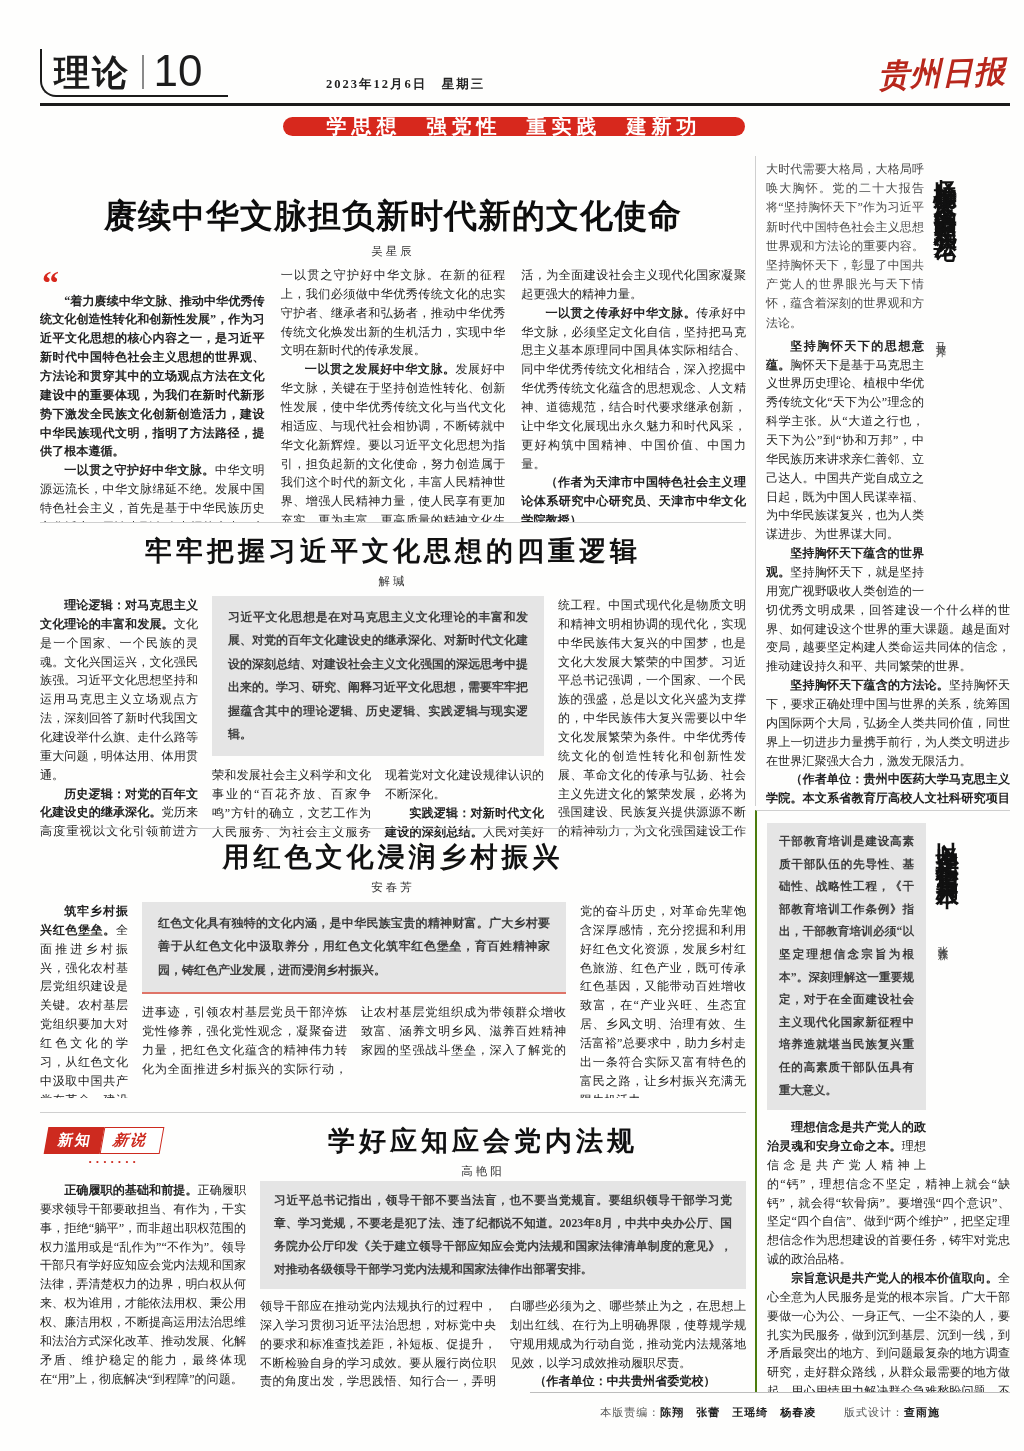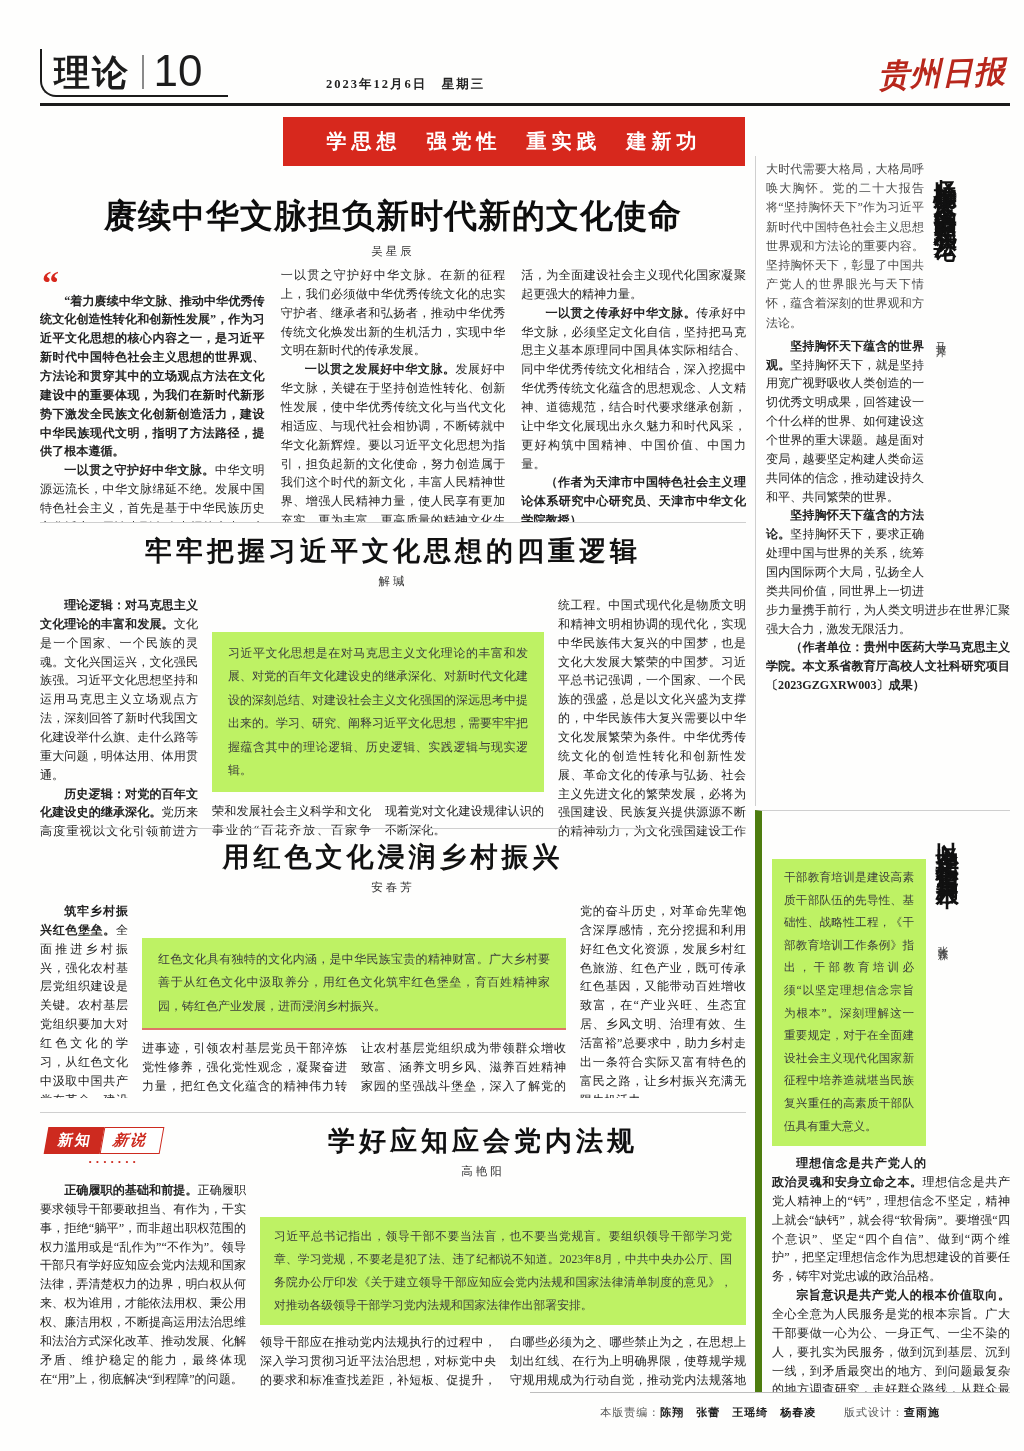--- a/index.html
+++ b/index.html
@@ -10,30 +10,30 @@
   
   .header { position:absolute; left:40px; top:40px; width:970px; height:66px; border-bottom:3px solid #1b1b1b; }
   .mast-left { position:absolute; left:0; bottom:6px; display:flex; align-items:flex-end; border-left:2.5px solid #1b1b1b; border-bottom:2.5px solid #1b1b1b; border-bottom-left-radius:16px; padding:2px 26px 4px 12px; }
   .sec-name { font-family:"Liberation Sans","DejaVu Sans",sans-serif; font-weight:900; font-size:36px; letter-spacing:2px; line-height:1; }
   .sec-bar { width:1.5px; height:34px; background:#8a8a8a; margin:0 10px 2px 12px; }
   .sec-num { font-family:"Liberation Sans","DejaVu Sans",sans-serif; font-weight:300; font-size:44px; line-height:0.92; }
   .mast-date { position:absolute; left:286px; bottom:10px; font-size:12.5px; font-weight:700; letter-spacing:2px; color:#222; }
   .masthead { position:absolute; right:4px; bottom:8px; font-size:31px; font-weight:900; font-style:italic; color:#b8271c; letter-spacing:1px; transform:rotate(-2deg); }
 
   
-  .banner { position:absolute; left:283px; top:117px; width:462px; height:49px; background:#d7281d; color:#ffffff; display:flex; align-items:center; justify-content:center; font-family:"Liberation Sans","DejaVu Sans",sans-serif; font-weight:900; font-size:20px; letter-spacing:5px; }
+  .banner { position:absolute; left:283px; top:117px; width:462px; height:19px; background:#d7281d; color:#ffffff; display:flex; align-items:center; justify-content:center; font-family:"Liberation Sans","DejaVu Sans",sans-serif; font-weight:900; font-size:20px; letter-spacing:5px;border-radius:16px; }
 
   
   .byline { text-align:center; font-size:11.5px; color:#333; letter-spacing:3px; margin:5px 0 7px; }
   .body-txt { font-size:12.1px; line-height:1.56; text-align:justify; color:#232323; }
   .body-txt p { text-indent:2em; }
   .body-txt p.noindent { text-indent:0; }
   .lead-strong { font-weight:700; }
   .attribution { font-weight:700; }
-  .pink-box { background:#bef264; padding:10px 16px; font-size:12px; font-weight:400; line-height:1.95; text-align:justify; color:#3d3d3d;margin-top:36px; }
+  .pink-box { background:#e5e5e5; padding:10px 16px; font-size:12px; font-weight:700; line-height:1.95; text-align:justify; color:#3d3d3d; }
   .vtitle-strip { position:relative; float:right; }
   .vtitle { writing-mode:vertical-rl; font-size:23px; font-weight:900; letter-spacing:4px; line-height:1.25; color:#111; }
   .vauthor { position:absolute; writing-mode:vertical-rl; font-size:10.5px; color:#444; letter-spacing:2px; }
   .redquote { color:#d7281d; font-size:34px; font-weight:900; line-height:0.4; display:block; margin:10px 0 2px 2px; }
 
   
   .art-main { position:absolute; left:40px; top:156px; width:706px; height:366px; overflow:hidden; }
   .art-main h1 { text-align:center; font-family:Liberation Sans, sans-serif; font-weight:900; font-size:33px; letter-spacing:1px; color:#0d0d0d;margin-top:38px; }
   .art-main .cols { column-count:3; column-gap:16px; height:292px; column-fill:auto; overflow:hidden; margin-top:4px; }
   .art-main .boldlead { font-weight:700; text-indent:2em; }
@@ -51,21 +51,21 @@
   .logic-center .pink-box { margin-bottom:10px; }
   .logic-center .undercols { column-count:2; column-gap:14px; height:126px; column-fill:auto; overflow:hidden; }
 
   
   .art-rural { position:absolute; left:40px; top:828px; width:706px; height:270px; border-top:1px solid #cfcfcf; padding-top:10px; overflow:hidden; }
   .rural-grid { display:grid; grid-template-columns:88px 1fr 166px; column-gap:14px; height:200px; overflow:hidden; }
   .rural-center .pink-box { border-bottom:2.5px solid #df7468; margin-bottom:9px; }
   .rural-center .undercols { column-count:2; column-gap:14px; height:92px; column-fill:auto; overflow:hidden; }
 
   
-  .art-ideal { position:absolute; left:755px; top:810px; width:255px; height:582px; border-left:7px solid #4d7c0f; border-top:1px solid #cfcfcf; padding:12px 0 0 10px; overflow:hidden; }
+  .art-ideal { position:absolute; left:755px; top:810px; width:255px; height:582px; border-left:2px solid #4d7c0f; border-top:1px solid #cfcfcf; padding:12px 0 0 10px; overflow:hidden; }
   .art-ideal .vtitle-strip { width:78px; height:336px; margin-left:6px; }
   .art-ideal .vauthor { left:2px; top:34%; }
   .art-ideal .pink-box { overflow:hidden; margin-bottom:8px; font-size:11.6px; padding:8px 12px; }
 
   
   .art-laws { position:absolute; left:40px; top:1112px; width:706px; height:284px; border-top:1px solid #cfcfcf; padding-top:10px; overflow:hidden; }
   .laws-head { position:relative; height:58px; }
   .laws-title-wrap { margin-left:180px; }
   .badge { position:absolute; left:6px; top:4px; width:160px; }
   .badge-row { display:flex; height:27px; filter:none; }
@@ -111,20 +111,21 @@
       <p class="attribution">（作者为天津市中国特色社会主义理论体系研究中心研究员、天津市中华文化学院教授）</p>
     </div>
   </div>
 
   <div class="art-world body-txt">
     <div class="vtitle-strip">
       <span class="vtitle">坚持胸怀天下蕴含的世界观和方法论</span>
       <span class="vauthor">马英芹</span>
     </div>
     <p class="intro noindent">大时代需要大格局，大格局呼唤大胸怀。党的二十大报告将“坚持胸怀天下”作为习近平新时代中国特色社会主义思想世界观和方法论的重要内容。坚持胸怀天下，彰显了中国共产党人的世界眼光与天下情怀，蕴含着深刻的世界观和方法论。</p>
+    <p><strong class="lead-strong">坚持胸怀天下的思想意蕴。</strong><span>胸怀天下是基于马克思主义世界历史理论、植根中华优秀传统文化“天下为公”理念的科学主张。从“大道之行也，天下为公”到“协和万邦”，中华民族历来讲求亲仁善邻、立己达人。中国共产党自成立之日起，既为中国人民谋幸福、为中华民族谋复兴，也为人类谋进步、为世界谋大同。</span></p>
     <p><strong class="lead-strong">坚持胸怀天下蕴含的世界观。</strong><span>坚持胸怀天下，就是坚持用宽广视野吸收人类创造的一切优秀文明成果，回答建设一个什么样的世界、如何建设这个世界的重大课题。越是面对变局，越要坚定构建人类命运共同体的信念，推动建设持久和平、共同繁荣的世界。</span></p>
     <p><strong class="lead-strong">坚持胸怀天下蕴含的方法论。</strong><span>坚持胸怀天下，要求正确处理中国与世界的关系，统筹国内国际两个大局，弘扬全人类共同价值，同世界上一切进步力量携手前行，为人类文明进步在世界汇聚强大合力，激发无限活力。</span></p>
     <p class="attribution">（作者单位：贵州中医药大学马克思主义学院。本文系省教育厅高校人文社科研究项目〔2023GZGXRW003〕成果）</p>
   </div>
 
   <div class="art-logic">
     <h2>牢牢把握习近平文化思想的四重逻辑</h2>
     <div class="byline">解瑊</div>
     <div class="logic-grid body-txt">
       <div class="logic-col1">

